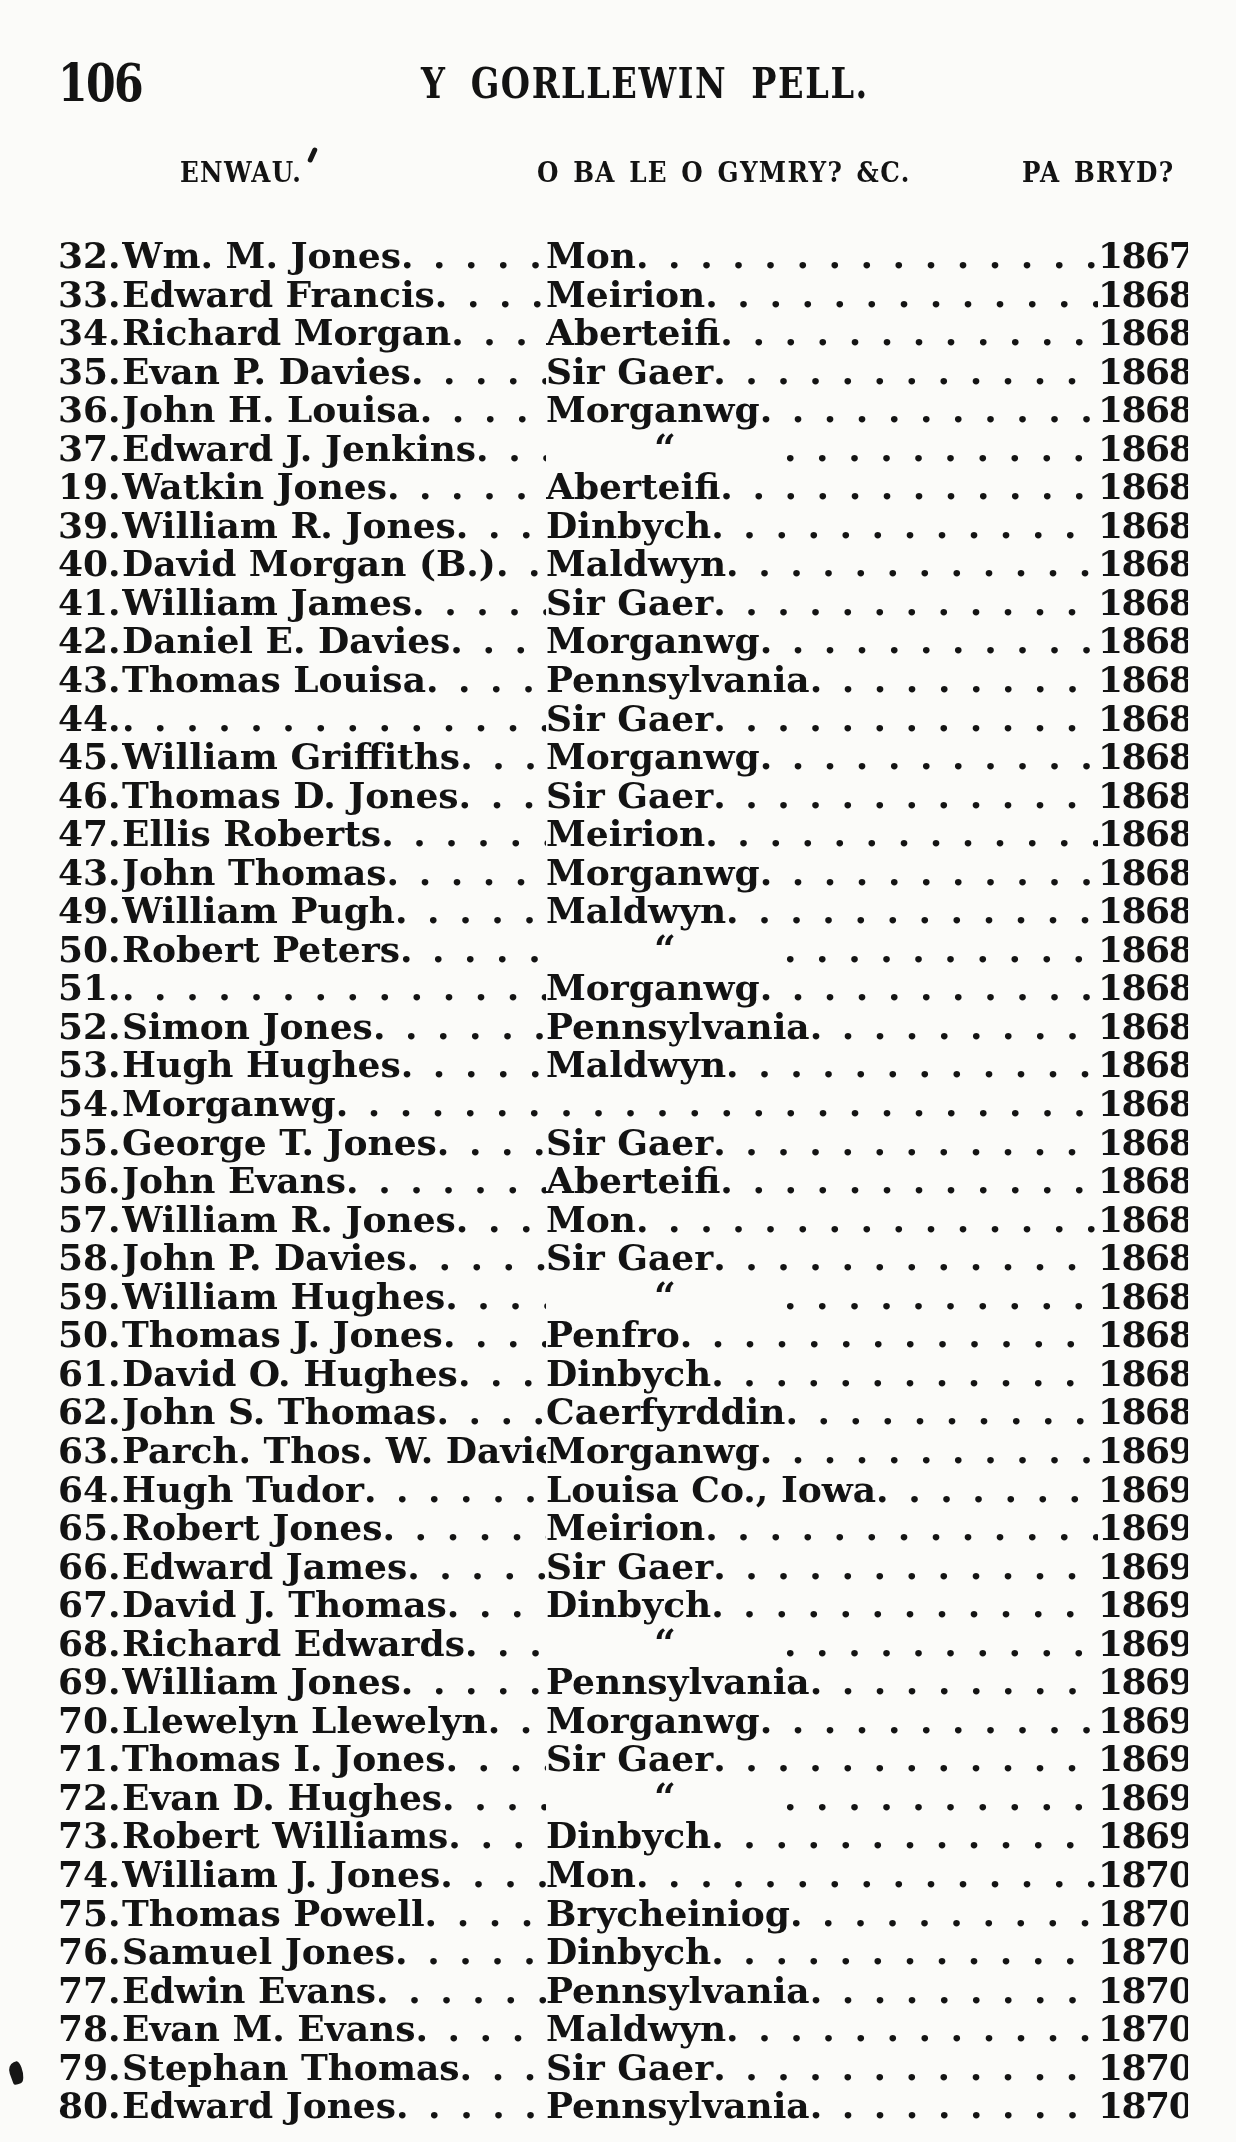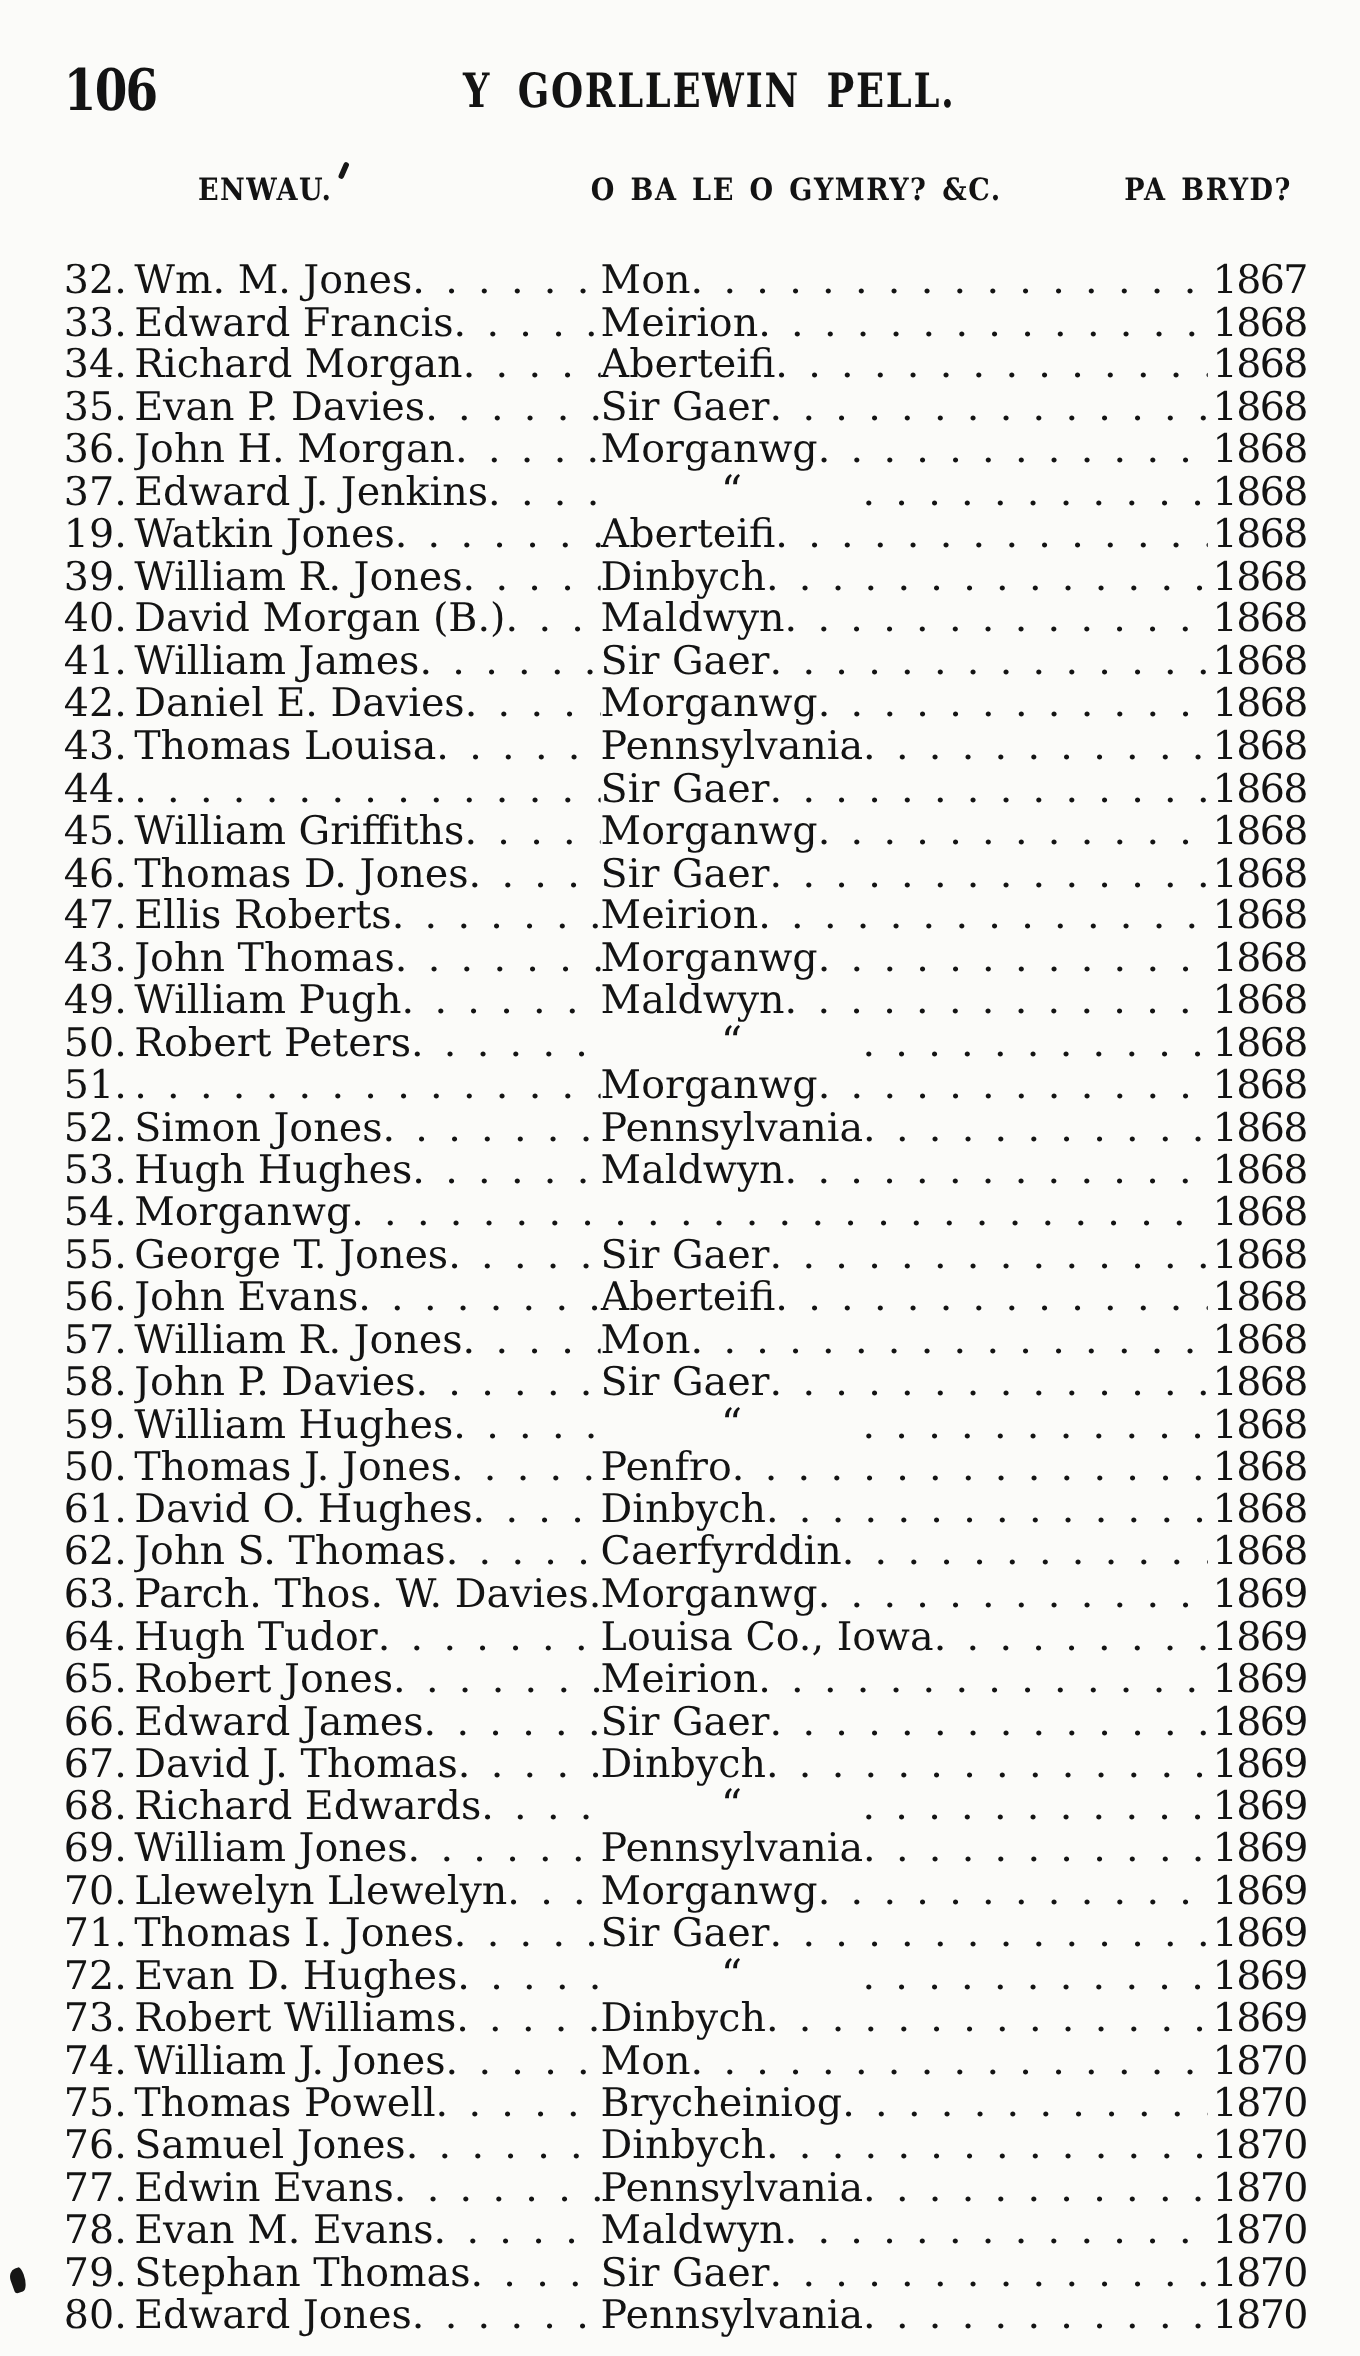--- a/index.html
+++ b/index.html
@@ -31,21 +31,21 @@
     transform:scaleX(.88);transform-origin:left top;
     white-space:nowrap;
   }
   .colhead-names{left:180px;}
   .colhead-origin{left:537px;}
   .colhead-when{left:1022px;}
 
   
   .rows{
     position:absolute;left:58px;top:234px;width:1130px;
-    font-size:36px;font-weight:400;
+    font-size:36px;font-weight:700;
   }
   .row{
     display:flex;align-items:baseline;
     height:38.55px;white-space:nowrap;
   }
   .num{flex:0 0 64px;overflow:hidden;}
   .name{
     flex:0 0 424px;display:flex;align-items:baseline;overflow:hidden;
   }
   .place{
@@ -149,21 +149,21 @@
       <span class="txt">Sir Gaer</span>
 
       <span class="dots"></span>
     </span>
     <span class="year">1868</span>
   </div>
 
   <div class="row">
     <span class="num">36.</span>
     <span class="name">
-      <span class="txt">John H. Morgan</span>
+      <span class="txt">John H. Louisa</span>
       <span class="dots"></span>
     </span>
     <span class="place">
       <span class="txt">Morganwg</span>
 
       <span class="dots"></span>
     </span>
     <span class="year">1868</span>
   </div>
 

